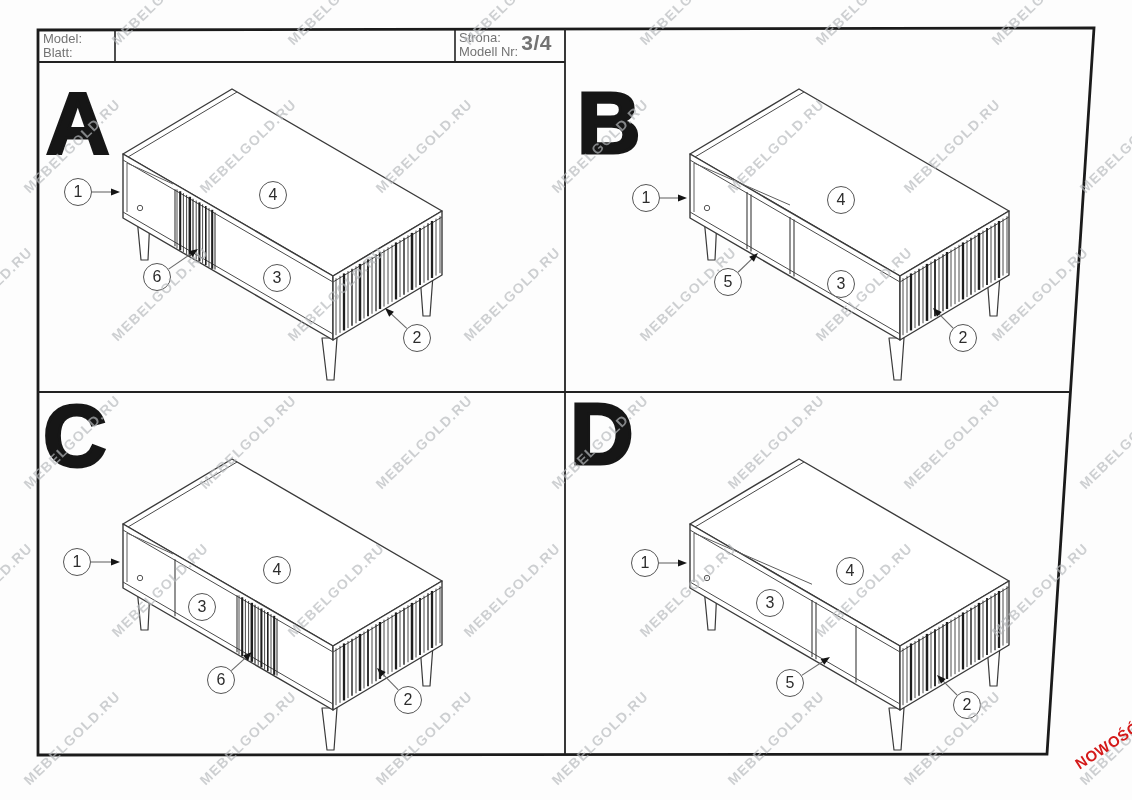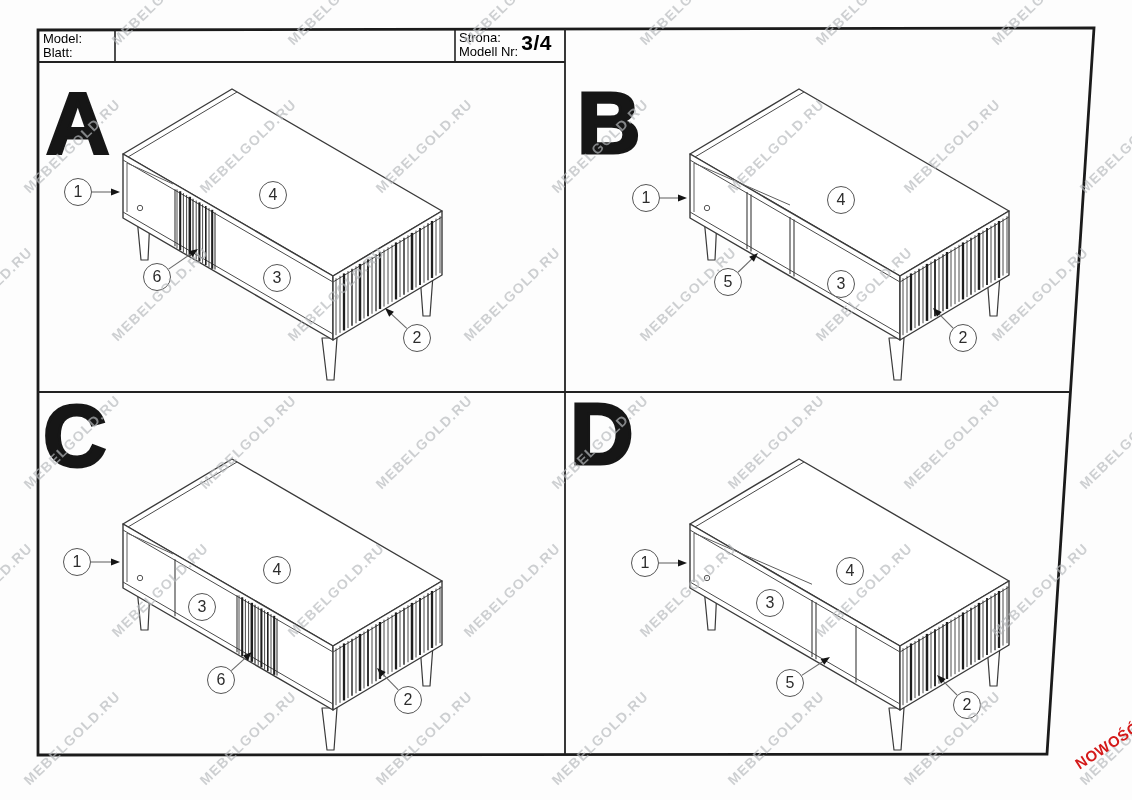--- a/index.html
+++ b/index.html
@@ -1,20 +1,20 @@
 <!DOCTYPE html>
 <html><head>
 <meta charset="utf-8">
 <style>
   html,body{margin:0;padding:0;background:#ffffff;}
   #root{position:relative;width:1132px;height:800px;overflow:hidden;background:#fdfdfd;
         font-family:"Liberation Sans","DejaVu Sans",sans-serif;}
   #drawing{position:absolute;left:0;top:0;z-index:2;pointer-events:none;}
   
-  .hdr-cell{position:absolute;z-index:3;color:#000000;}
+  .hdr-cell{position:absolute;z-index:3;color:#737373;}
   .hdr-model{left:43px;top:32px;width:70px;height:28px;font-size:13px;line-height:14px;}
   .hdr-title{left:117px;top:30px;width:336px;height:32px;display:flex;align-items:center;justify-content:center;
              font-size:28px;letter-spacing:0.5px;color:#1b1b1b;}
   .hdr-page{left:459px;top:31px;width:104px;height:30px;display:flex;align-items:flex-start;}
   .hdr-page .pl{font-size:13px;line-height:14px;}
   .hdr-page .pv{font-size:21px;font-weight:bold;margin-left:3px;letter-spacing:0.5px;}
   
   .qletter{position:absolute;z-index:3;font-size:88px;line-height:88px;font-weight:900;color:#161616;
            -webkit-text-stroke:3px #161616;}
   

